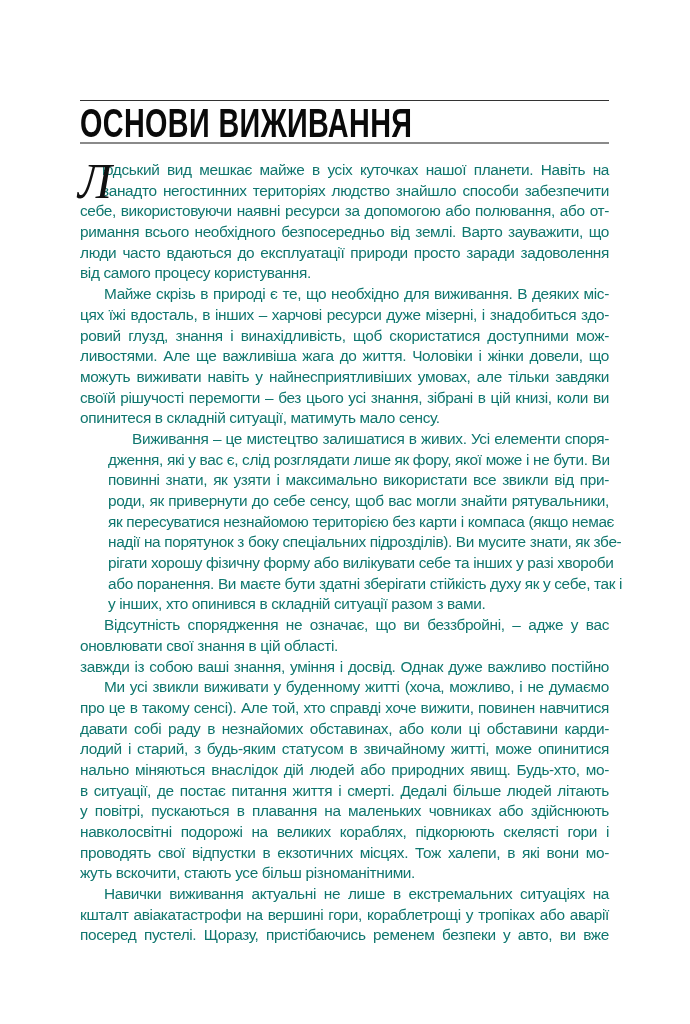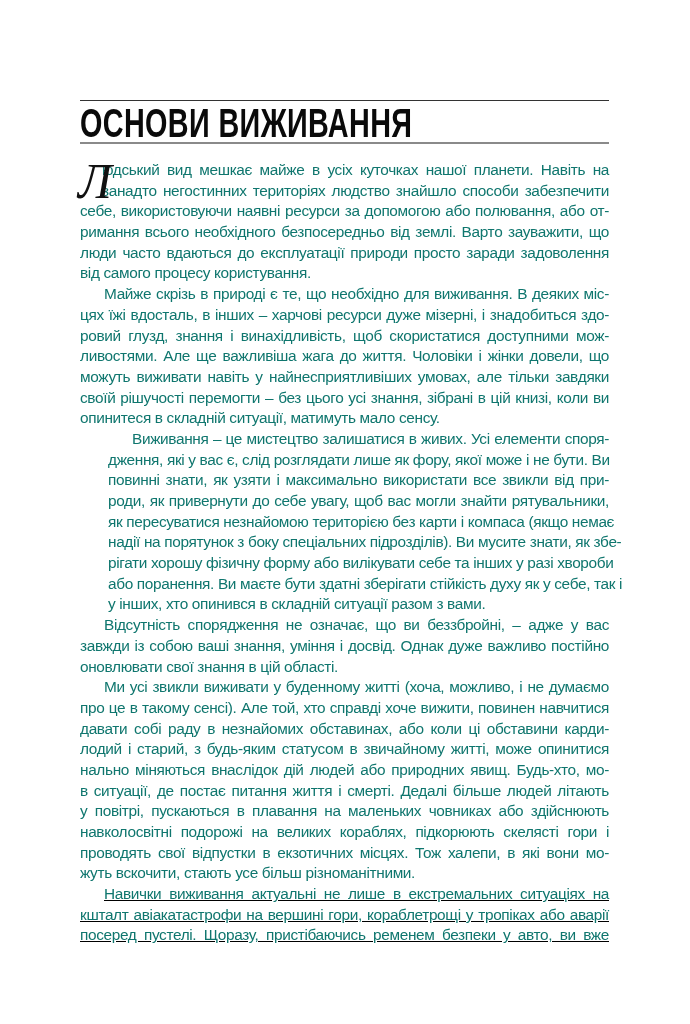--- a/index.html
+++ b/index.html
@@ -56,43 +56,43 @@
         <div class="line">ровий глузд, знання і винахідливість, щоб скористатися доступними мож-</div>
         <div class="line">ливостями. Але ще важливіша жага до життя. Чоловіки і жінки довели, що</div>
         <div class="line">можуть виживати навіть у найнесприятливіших умовах, але тільки завдяки</div>
         <div class="line">своїй рішучості перемогти – без цього усі знання, зібрані в цій книзі, коли ви</div>
         <div class="line last">опинитеся в складній ситуації, матимуть мало сенсу.</div>
       </div>
       <div style="position: relative; margin-left: 28px;">
         <div class="line indent">Виживання – це мистецтво залишатися в живих. Усі елементи споря-</div>
         <div class="line">дження, які у вас є, слід розглядати лише як фору, якої може і не бути. Ви</div>
         <div class="line">повинні знати, як узяти і максимально використати все звикли від при-</div>
-        <div class="line">роди, як привернути до себе увагу, щоб вас могли знайти рятувальники,</div>
+        <div class="line">роди, як привернути до себе сенсу, щоб вас могли знайти рятувальники,</div>
         <div class="line">як пересуватися незнайомою територією без карти і компаса (якщо немає</div>
         <div class="line">надії на порятунок з боку спеціальних підрозділів). Ви мусите знати, як збе-</div>
         <div class="line">рігати хорошу фізичну форму або вилікувати себе та інших у разі хвороби</div>
         <div class="line">або поранення. Ви маєте бути здатні зберігати стійкість духу як у себе, так і</div>
         <div class="line last">у інших, хто опинився в складній ситуації разом з вами.</div>
       </div>
       <div style="position: relative;">
         <div class="line indent">Відсутність спорядження не означає, що ви беззбройні, – адже у вас</div>
+        <div class="line last">оновлювати свої знання в цій області.</div>
         <div class="line">завжди із собою ваші знання, уміння і досвід. Однак дуже важливо постійно</div>
-        <div class="line last">оновлювати свої знання в цій області.</div>
       </div>
       <div style="position: relative;">
         <div class="line indent">Ми усі звикли виживати у буденному житті (хоча, можливо, і не думаємо</div>
         <div class="line">про це в такому сенсі). Але той, хто справді хоче вижити, повинен навчитися</div>
         <div class="line">давати собі раду в незнайомих обставинах, або коли ці обставини карди-</div>
         <div class="line">лодий і старий, з будь-яким статусом в звичайному житті, може опинитися</div>
         <div class="line">нально міняються внаслідок дій людей або природних явищ. Будь-хто, мо-</div>
         <div class="line">в ситуації, де постає питання життя і смерті. Дедалі більше людей літають</div>
         <div class="line">у повітрі, пускаються в плавання на маленьких човниках або здійснюють</div>
         <div class="line">навколосвітні подорожі на великих кораблях, підкорюють скелясті гори і</div>
         <div class="line">проводять свої відпустки в екзотичних місцях. Тож халепи, в які вони мо-</div>
         <div class="line last">жуть вскочити, стають усе більш різноманітними.</div>
       </div>
-      <div style="position: relative; text-decoration: underline;">
+      <div style="position: relative;">
         <div class="line indent">Навички виживання актуальні не лише в екстремальних ситуаціях на</div>
         <div class="line">кшталт авіакатастрофи на вершині гори, кораблетрощі у тропіках або аварії</div>
         <div class="line">посеред пустелі. Щоразу, пристібаючись ременем безпеки у авто, ви вже</div>
       </div>
     </div>
 </div>
 
 </body></html>

